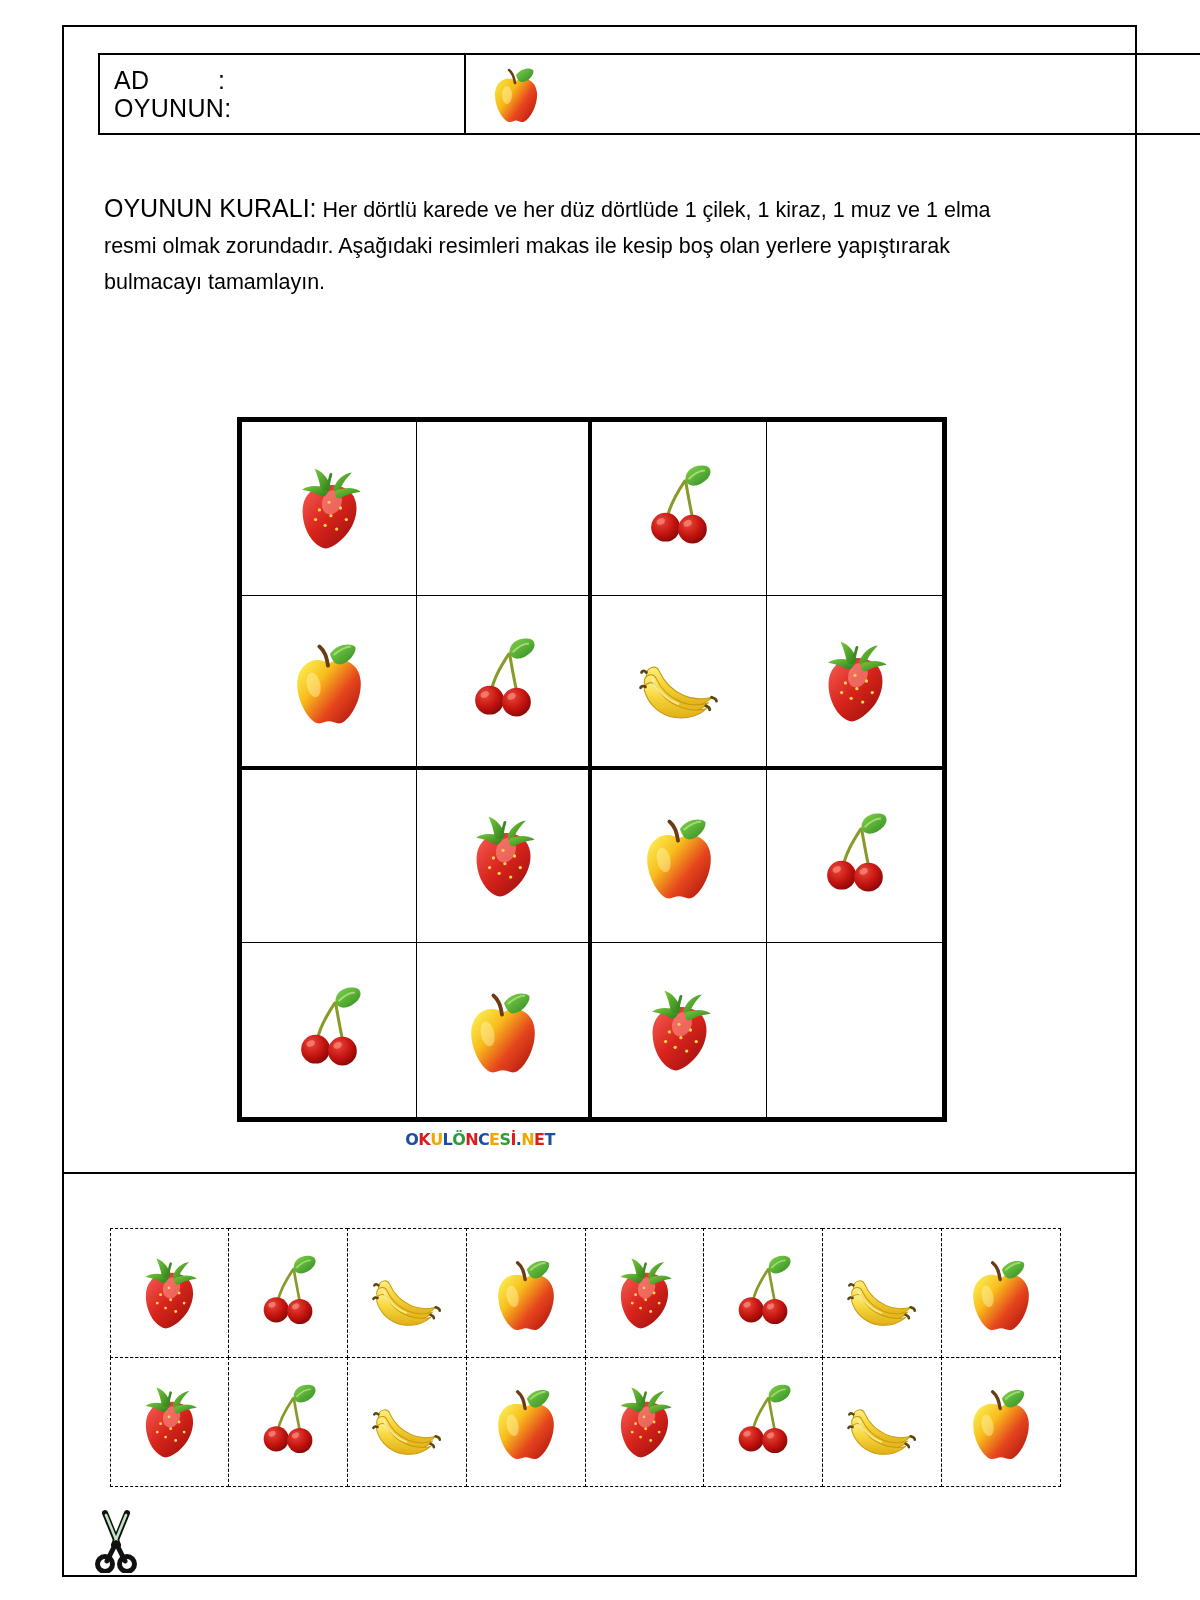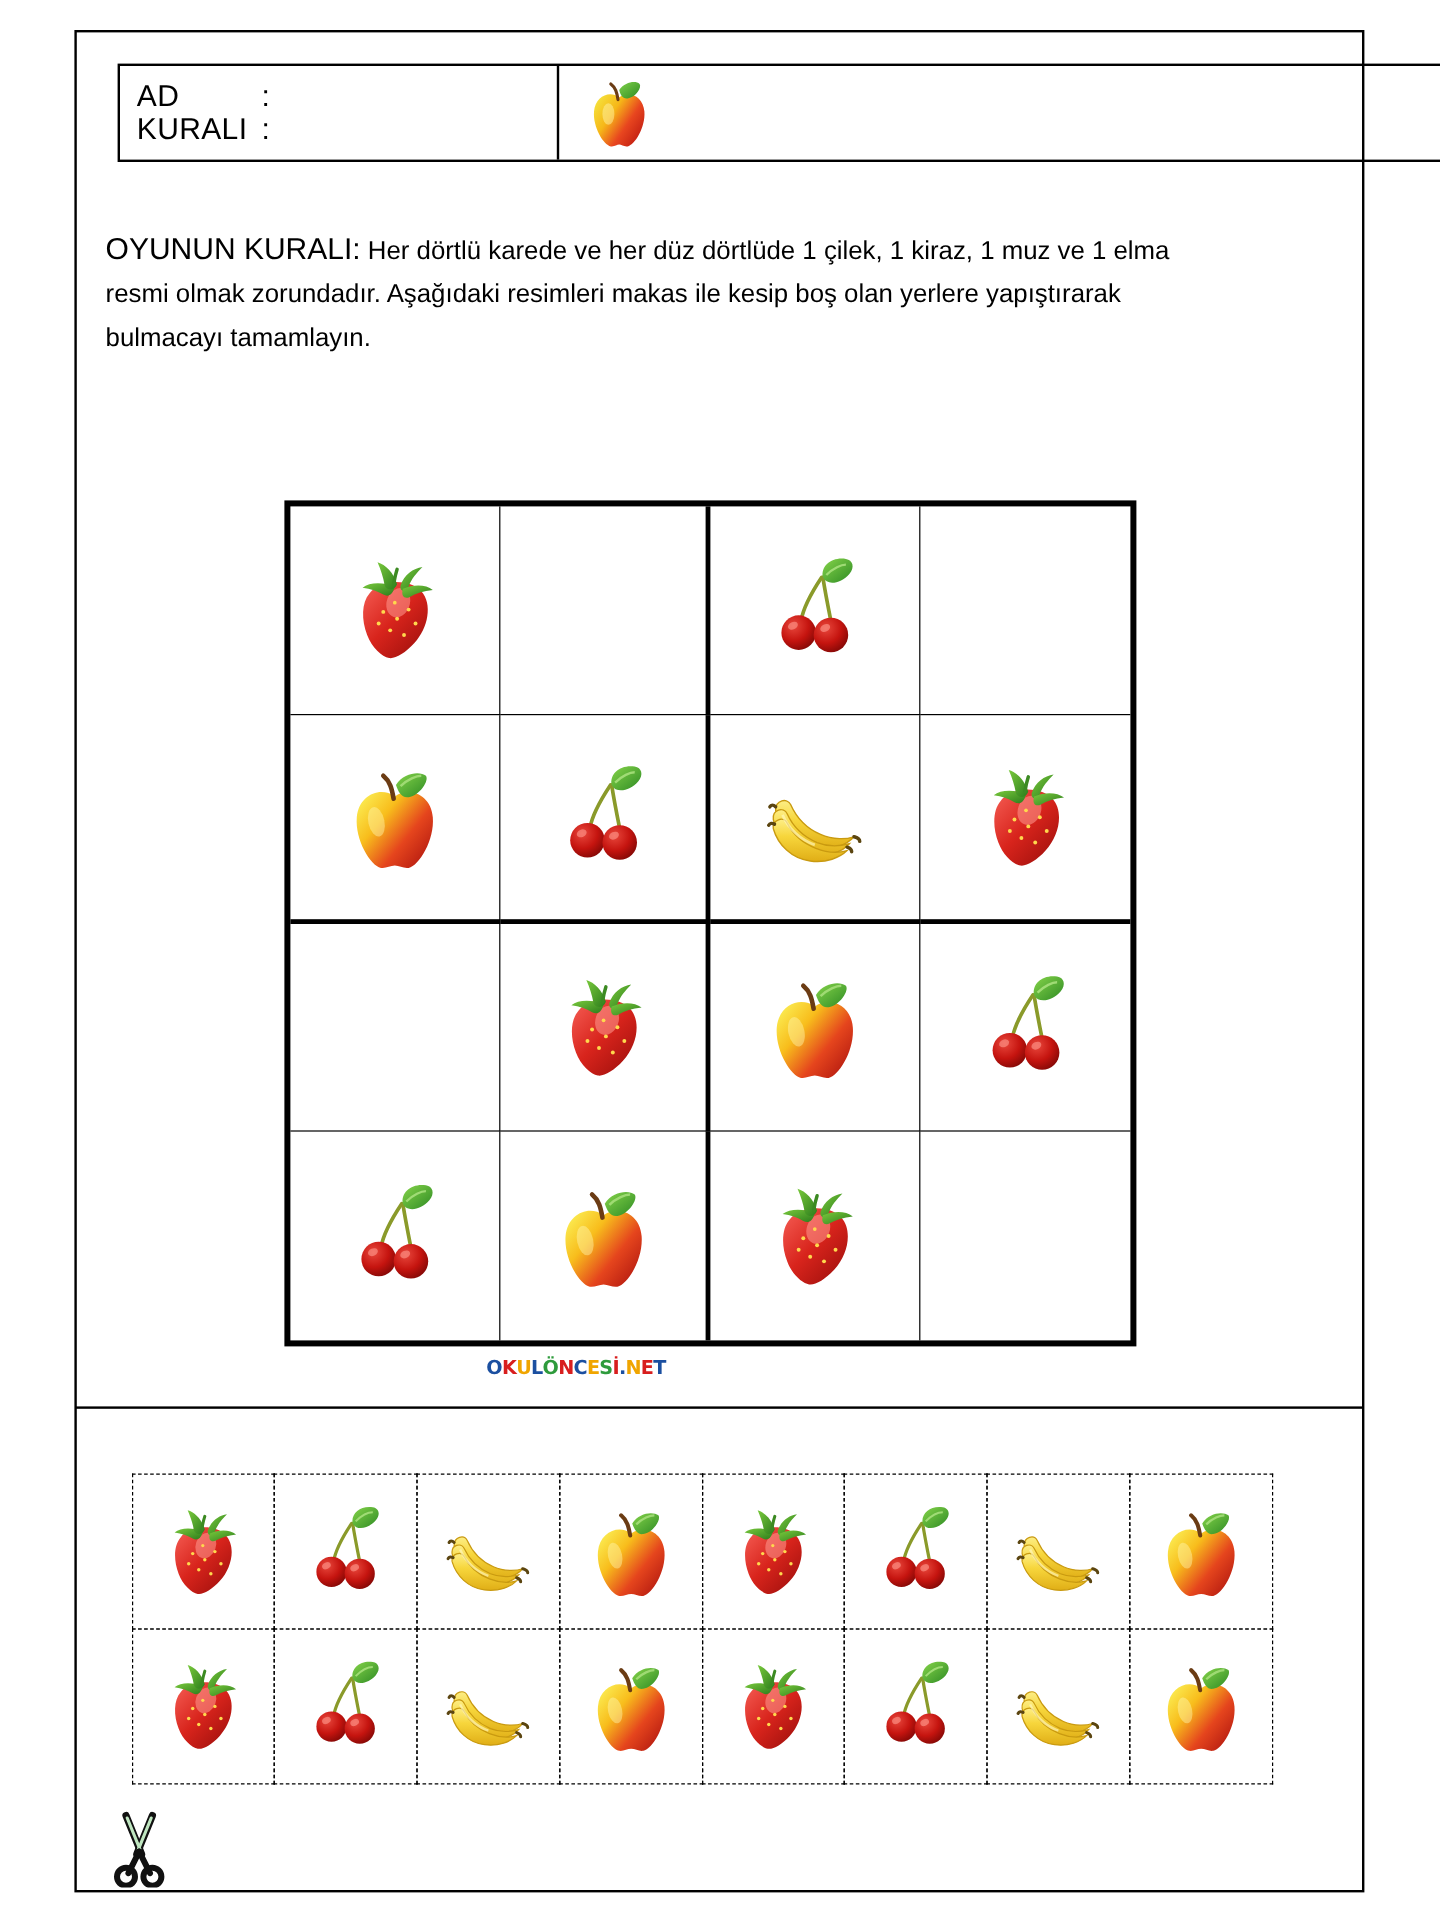--- a/index.html
+++ b/index.html
@@ -76,21 +76,21 @@
     width: 100px;
     display: flex;
     align-items: center;
     justify-content: center;
     box-sizing: border-box;
   }
 
   
   .rules {
     position: absolute;
-    left: 88px;
+    left: 104px;
     top: 168px;
     width: 940px;
     font-size: 21.5px;
     line-height: 36px;
   }
   .rules .rules-head {
     font-size: 25px;
   }
 
   
@@ -187,21 +187,21 @@
 <div class="page-frame"></div>
 
 <div class="header-box">
 
   <div class="header-name">
     <div class="name-row">
       <span class="name-label">AD</span>
       <span class="name-colon">:</span>
     </div>
     <div class="name-row">
-      <span class="name-label">KURALI</span>
+      <span class="name-label">OYUNUN</span>
       <span class="name-colon">:</span>
     </div>
   </div>
 
 
   <div class="header-logo">
     <svg class="fruit" width="52" height="62" viewBox="0 0 52 62" aria-hidden="true">
       <defs>
         <linearGradient id="hdrApple" x1="0" y1="0.2" x2="1" y2="0.9">
           <stop offset="0%" stop-color="#f5e03a"></stop>

